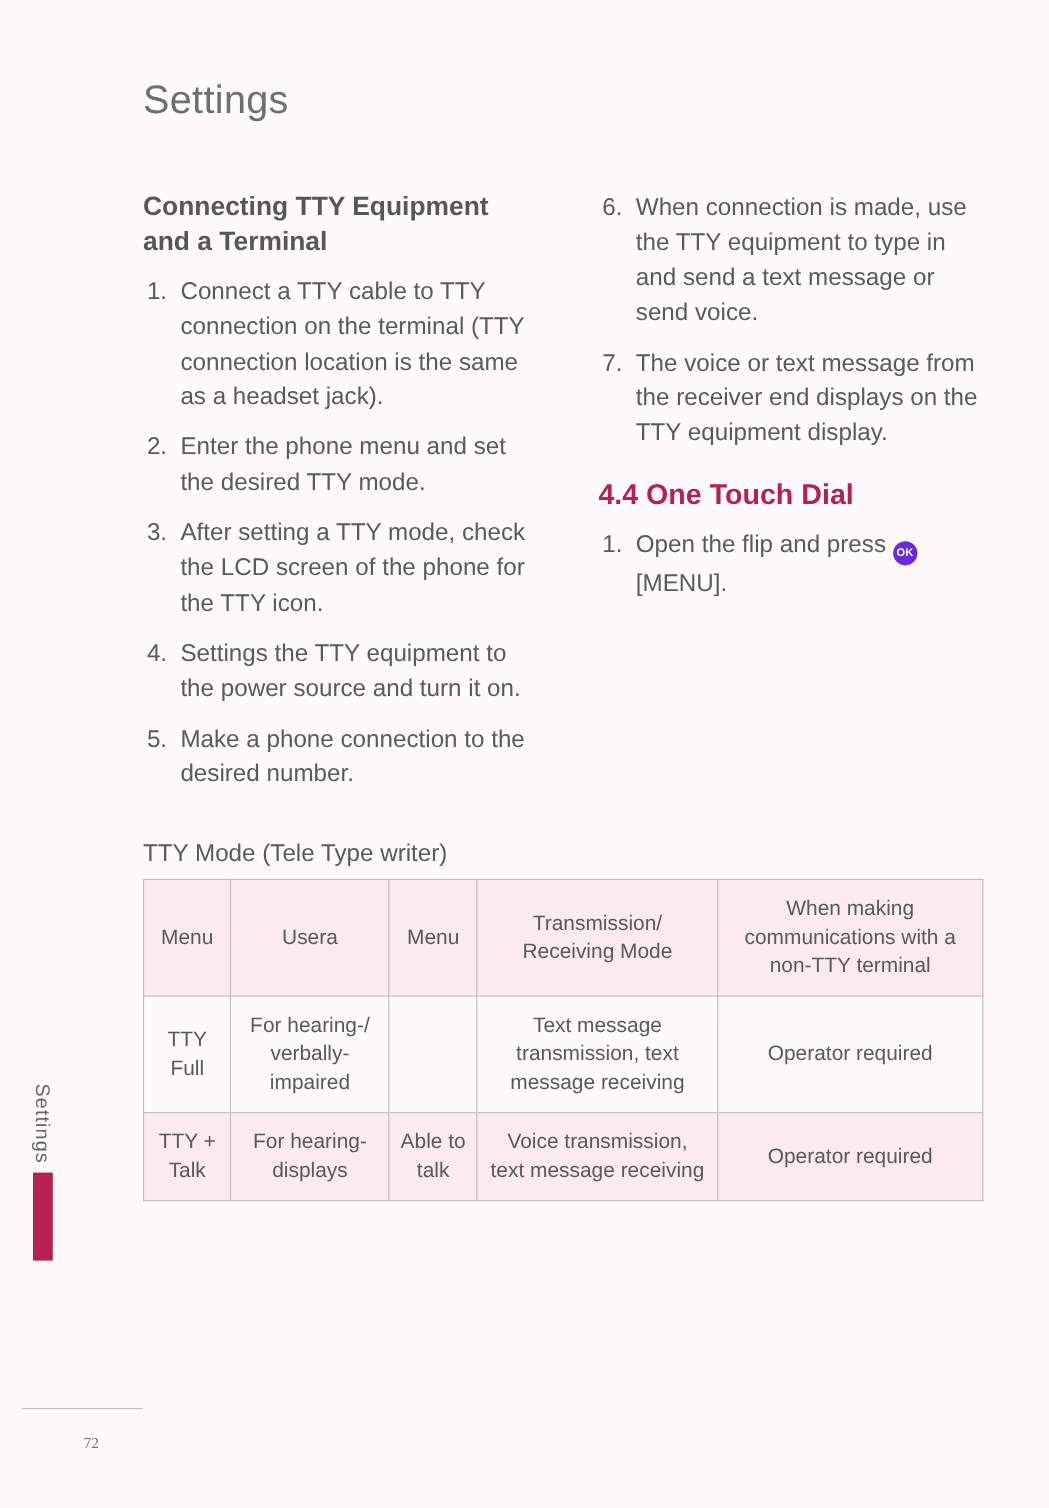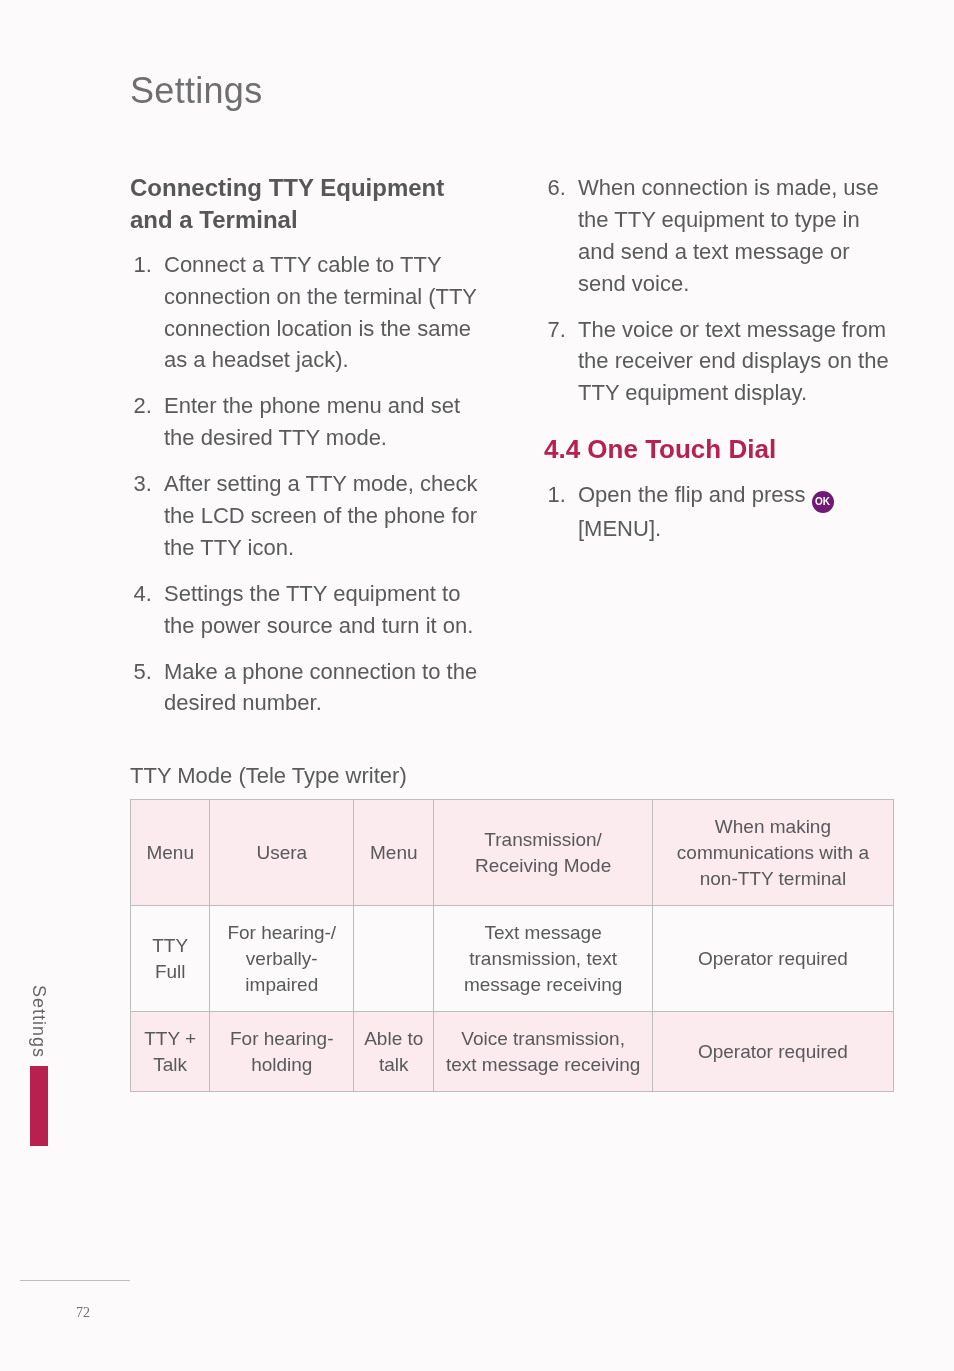--- a/index.html
+++ b/index.html
@@ -54,21 +54,21 @@
     padding-left: 6px;
   }
   .flow-text {
     margin: 6px 0 14px 0;
   }
   .ok-icon {
     display: inline-block;
     width: 22px;
     height: 22px;
     border-radius: 50%;
-    background: #701a75;
+    background: #6d28d9;
     color: #fff;
     font-size: 10px;
     font-weight: bold;
     text-align: center;
     line-height: 22px;
     vertical-align: -3px;
   }
   .tty-caption {
     font-size: 22px;
     margin: 30px 0 10px 0;
@@ -180,21 +180,21 @@
     </tr>
     <tr>
       <td>TTY Full</td>
       <td>For hearing-/ verbally- impaired</td>
       <td></td>
       <td>Text message transmission, text message receiving</td>
       <td>Operator required</td>
     </tr>
     <tr class="pink">
       <td>TTY + Talk</td>
-      <td>For hearing- holding</td>
+      <td>For hearing- displays</td>
       <td>Able to talk</td>
       <td>Voice transmission, text message receiving</td>
       <td>Operator required</td>
     </tr>
   </tbody>
     </table>
 </div>
 
 <div class="side-tab">
   <div class="tab-label">Settings</div>

